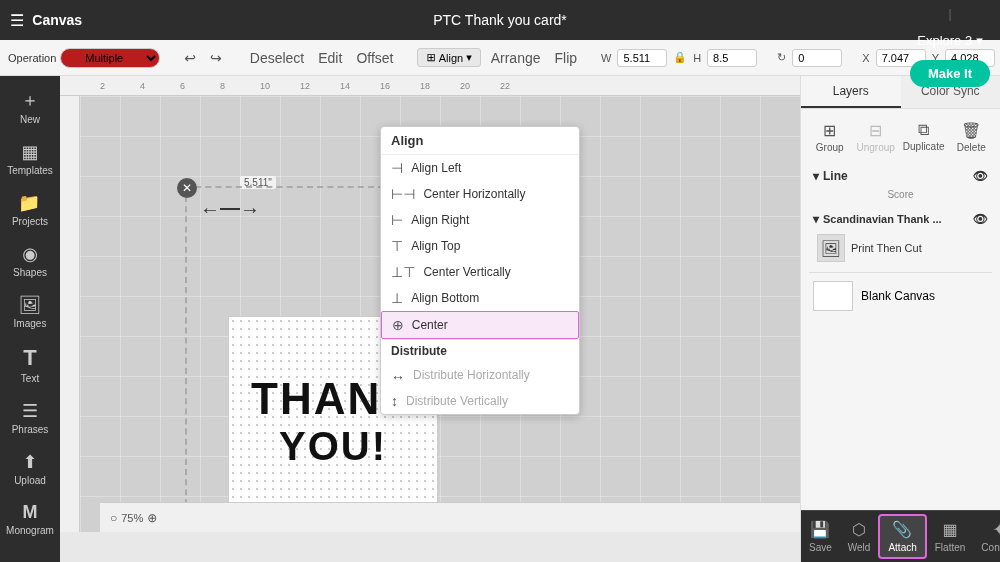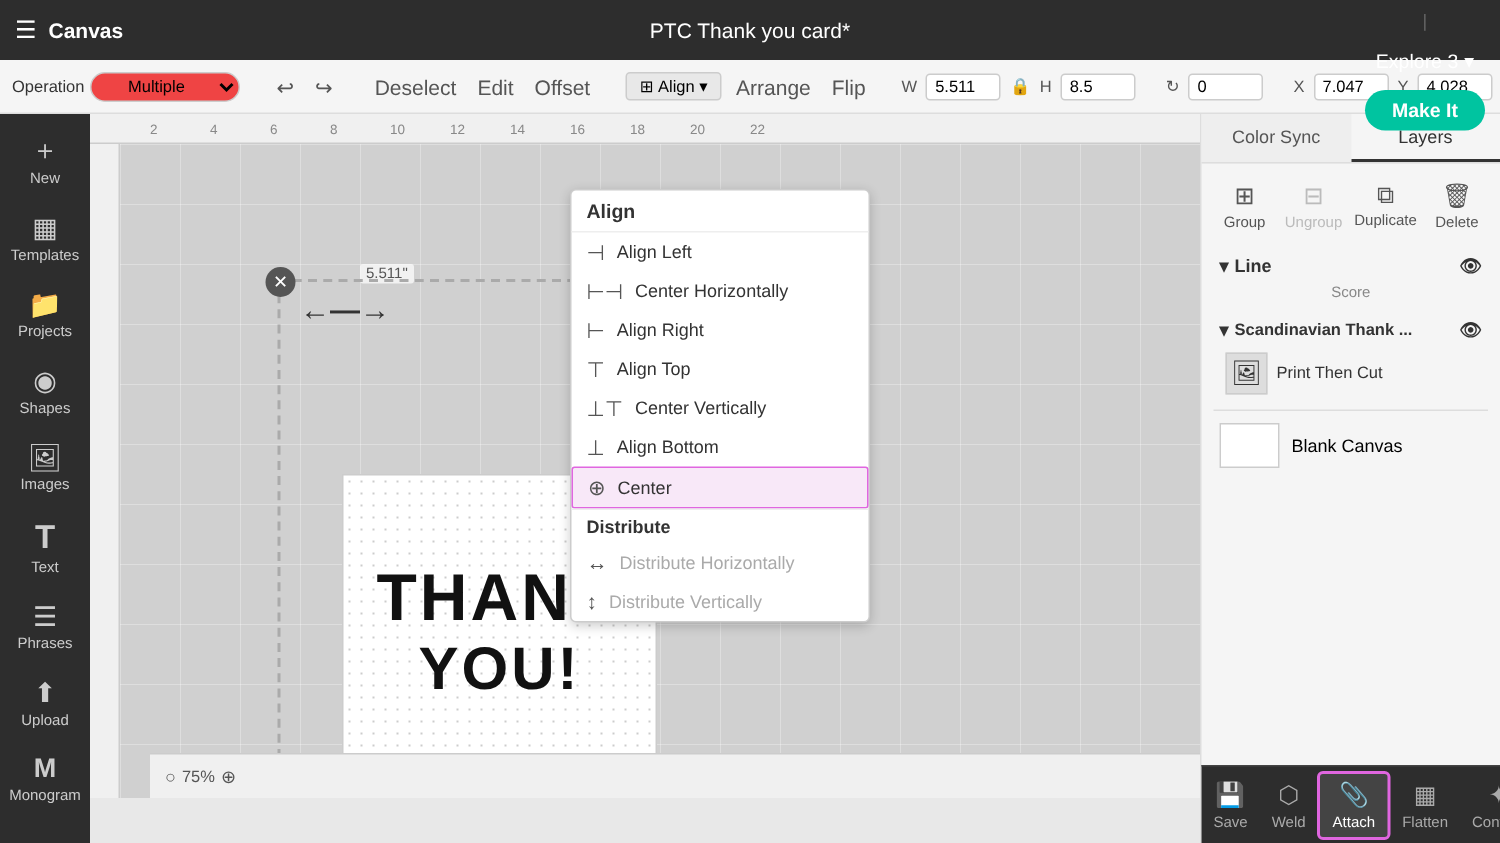--- a/index.html
+++ b/index.html
@@ -24,21 +24,21 @@
       padding: 6px 18px; font-size: 13px; font-weight: bold; cursor: pointer; text-align: center;
     }
 
     
     .toolbar {
       display: flex; align-items: center;
       background: #f5f5f5; height: 36px; padding: 0 8px;
       border-bottom: 1px solid #ddd; gap: 6px; position: relative; z-index: 9;
     }
     .toolbar-item { display: flex; align-items: center; gap: 4px; font-size: 11px; color: #333; cursor: pointer; }
-    .toolbar-item select { font-size: 11px; border: 1px solid #ccc; background: #ef4444; padding: 2px 20px; border-radius: 10px; }
+    .toolbar-item select { font-size: 11px; border: 1px solid #ccc; background: #b91c1c; padding: 2px 20px; border-radius: 10px; }
     .toolbar-sep { width: 1px; height: 20px; background: #ddd; margin: 0 4px; }
     .toolbar-icon-btn {
       border: none; background: none; cursor: pointer;
       font-size: 14px; color: #555; padding: 2px 4px; border-radius: 3px;
     }
     .coord-label { font-size: 11px; color: #555; }
     .coord-val { font-size: 11px; border: 1px solid #ccc; background: #fff; padding: 2px 5px; border-radius: 3px; width: 50px; }
     .align-btn-active {
       background: #e8e8e8; border: 1px solid #ccc; border-radius: 3px;
       padding: 2px 8px; font-size: 11px; cursor: pointer; display: flex; align-items: center; gap: 3px;
@@ -412,22 +412,22 @@
           <button class="zoom-btn">○</button>
           <span>75%</span>
           <button class="zoom-btn">⊕</button>
         </div>
       </div>
     </div>
   </div>
 
   <div class="right-panel">
     <div class="right-tabs">
+      <div class="right-tab active">Layers</div>
       <div class="right-tab">Color Sync</div>
-      <div class="right-tab active">Layers</div>
     </div>
     <div class="right-panel-content">
 
       <div class="layers-group-btns">
         <button class="layer-action-btn">
           <span class="btn-icon">⊞</span>
           <span>Group</span>
         </button>
         <button class="layer-action-btn disabled">
           <span class="btn-icon">⊟</span>

